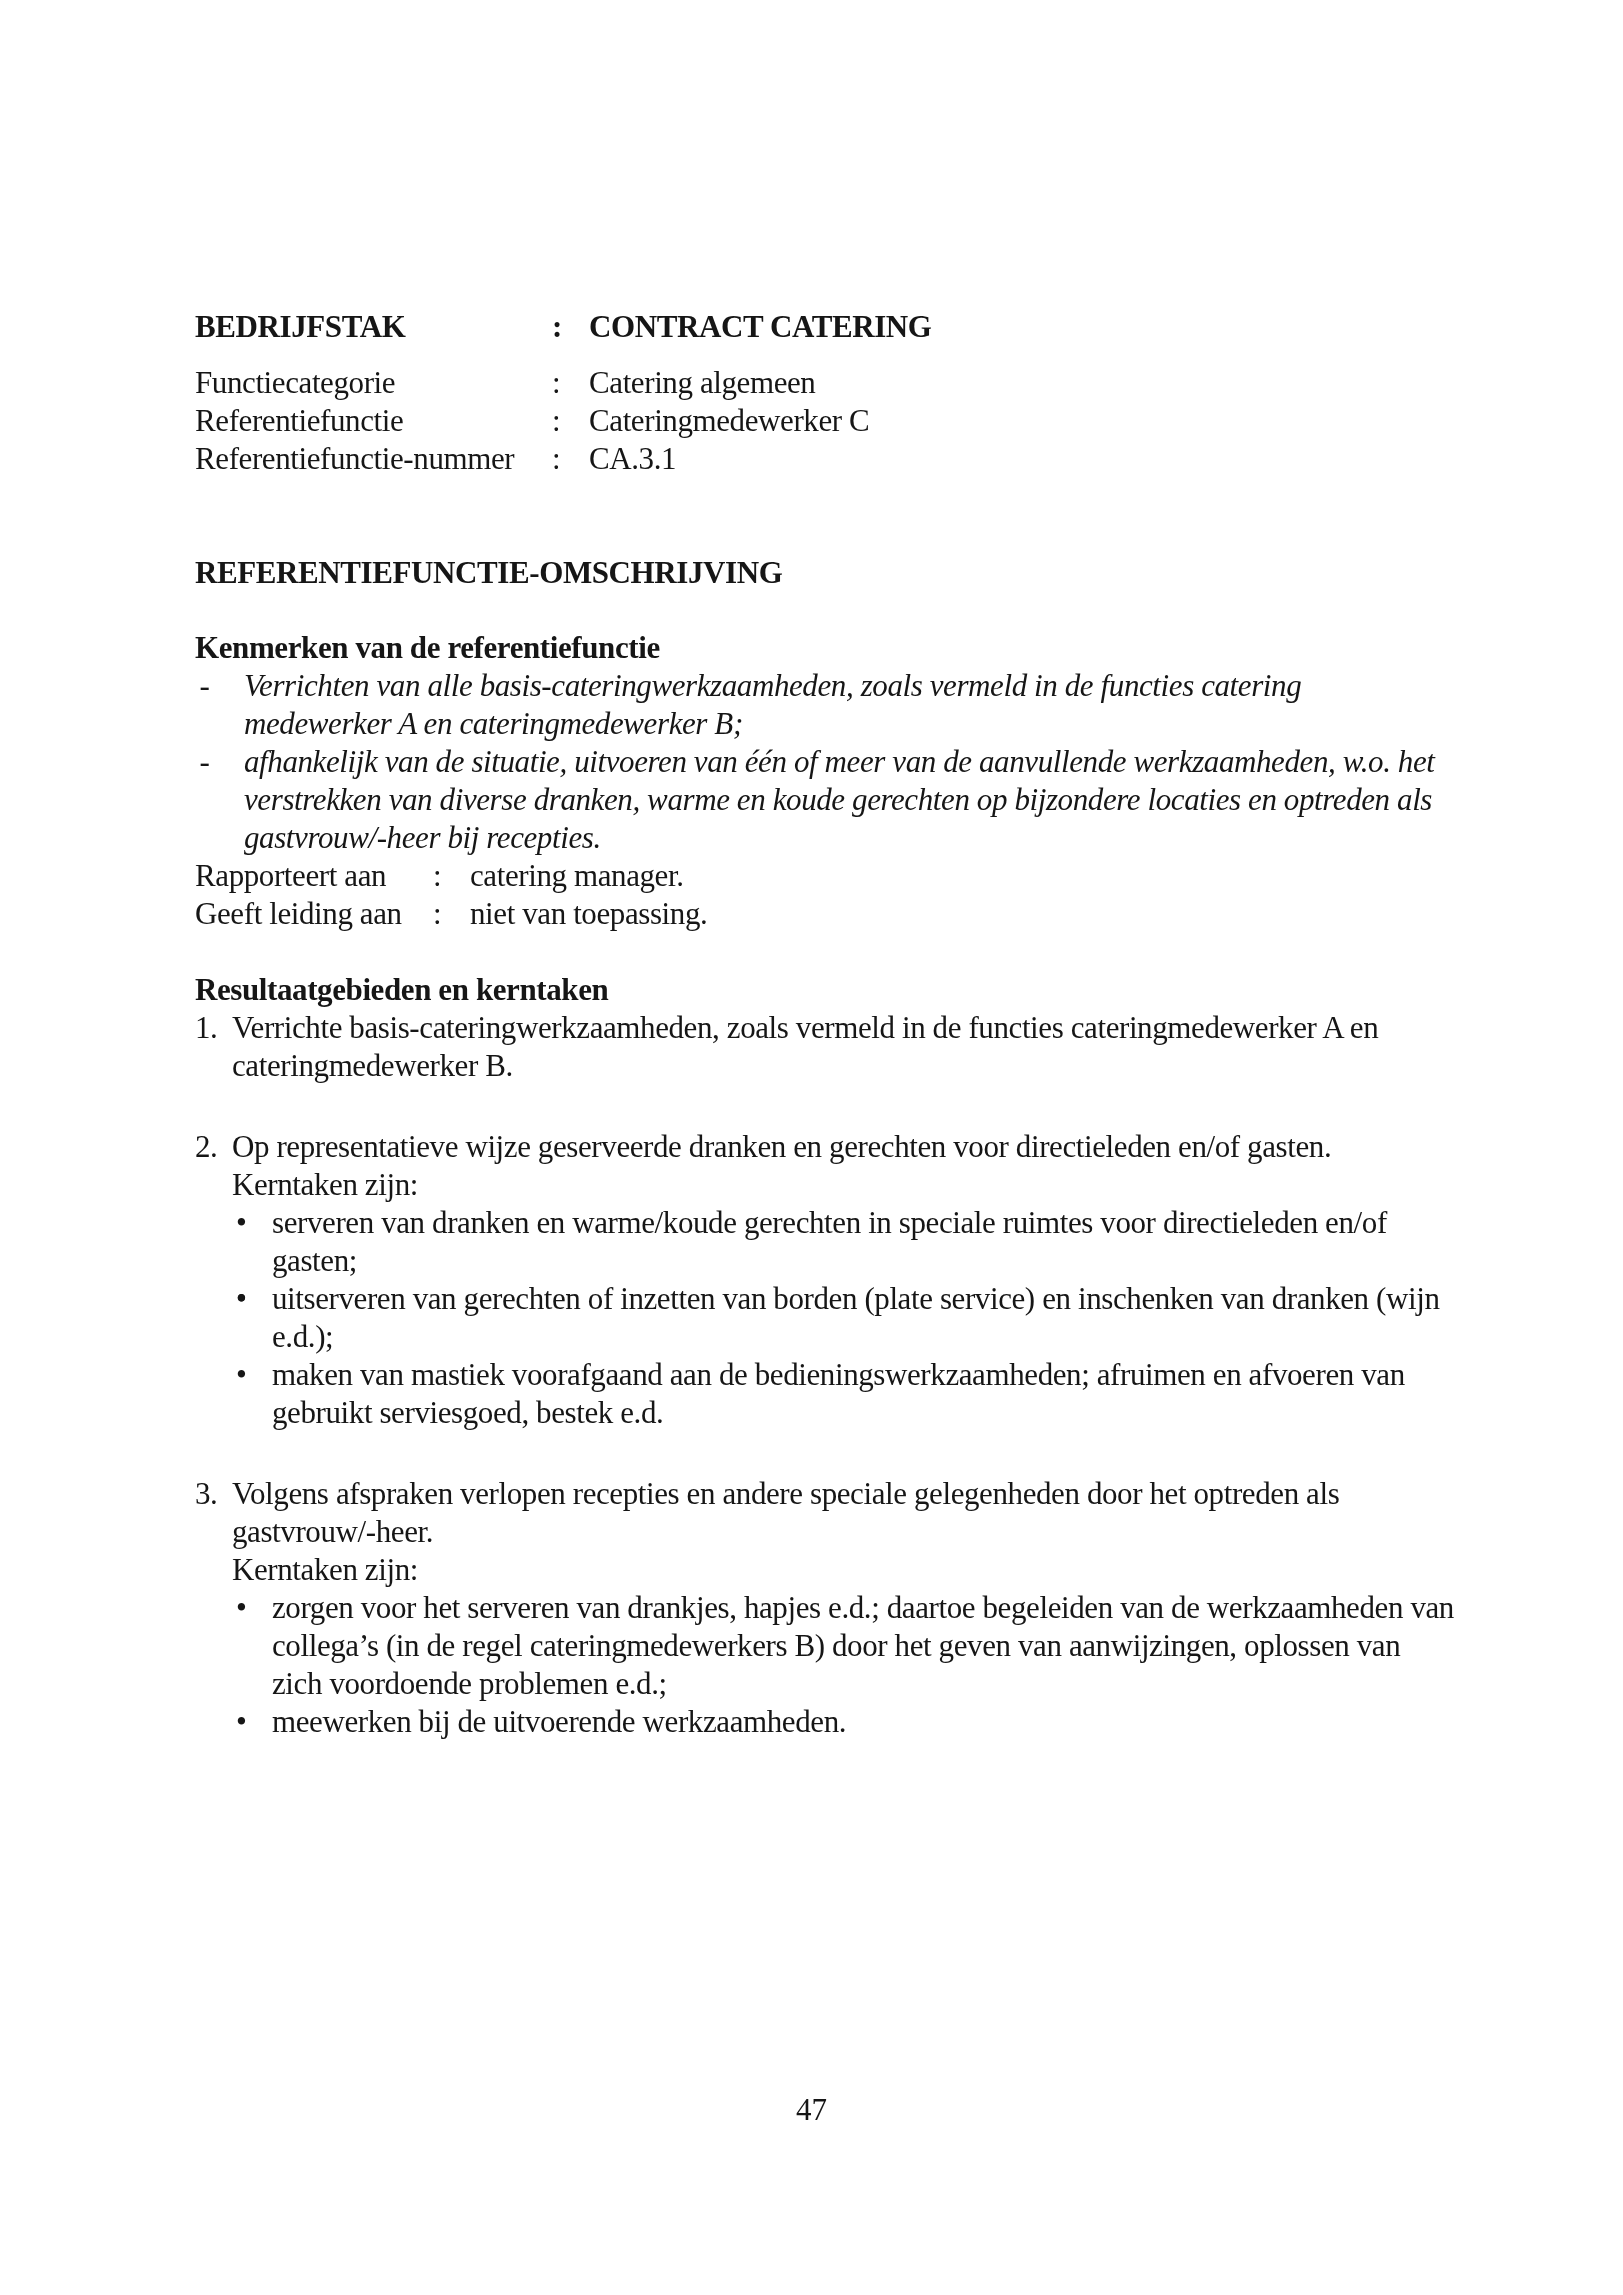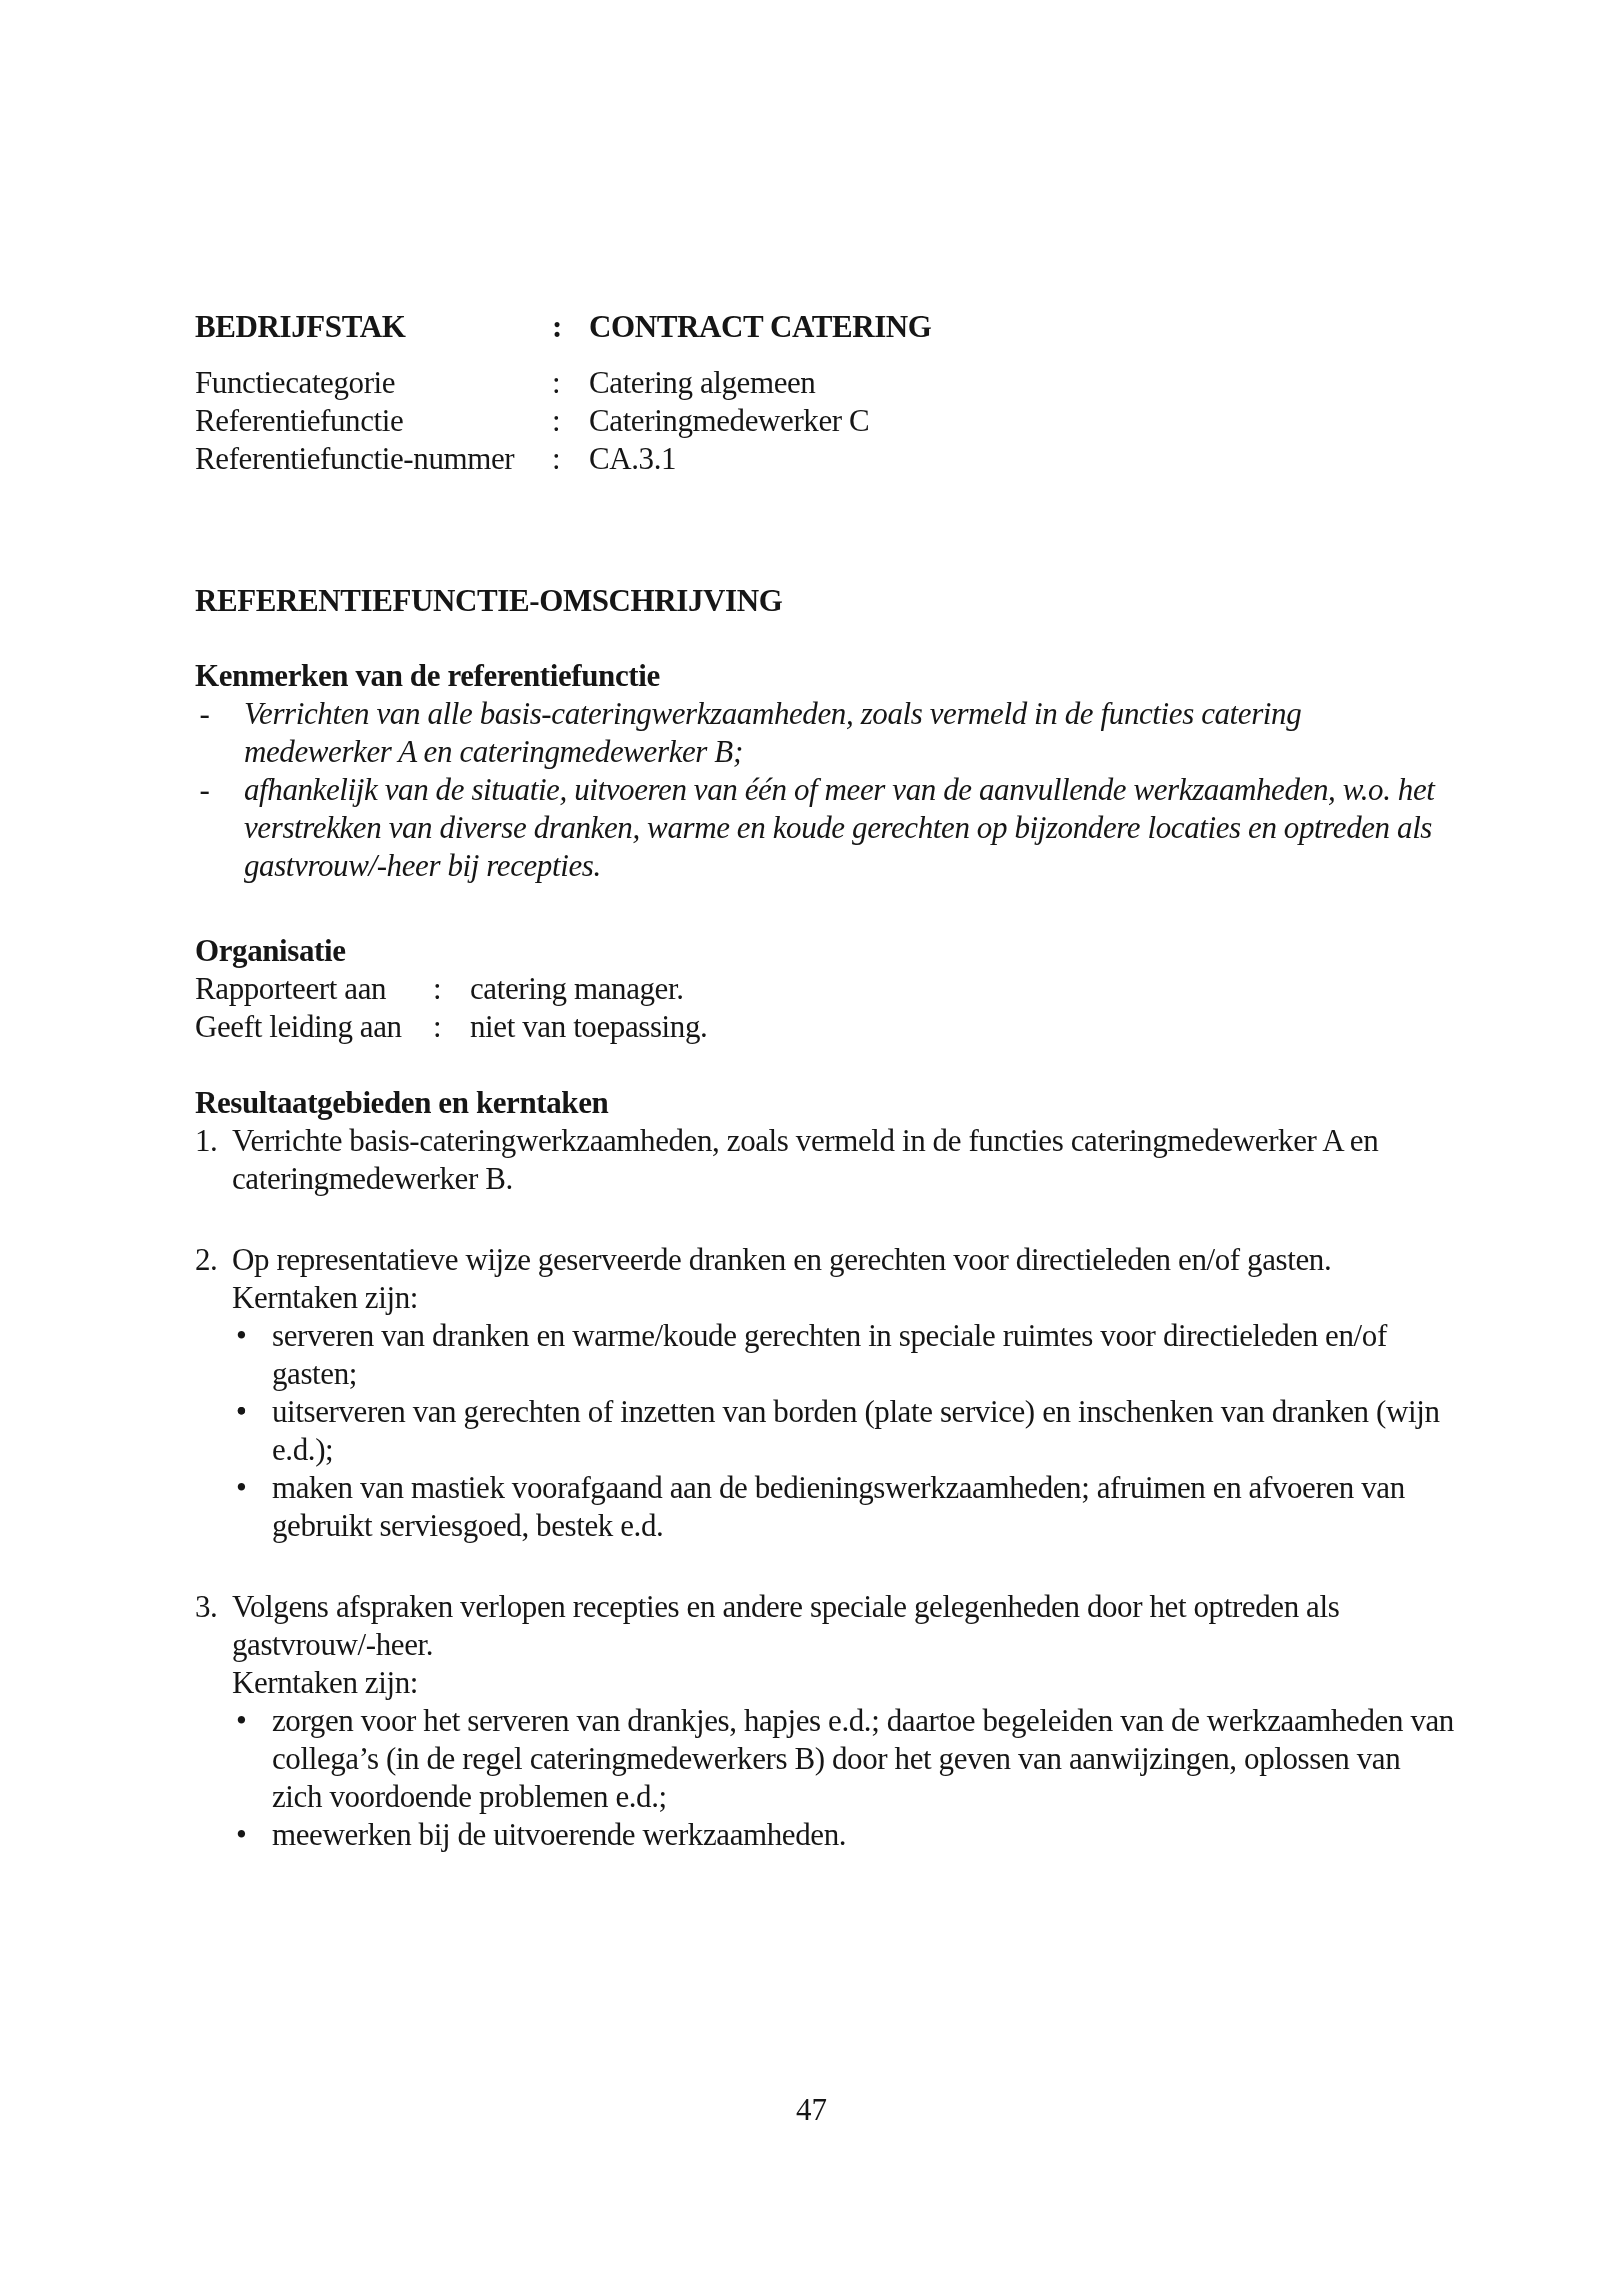--- a/index.html
+++ b/index.html
@@ -30,21 +30,21 @@
   .bold { font-weight: bold; }
 
   
   .hdr-lbl { flex: none; width: 357px; }
   .hdr-colon { flex: none; width: 37px; }
   .hdr-val { flex: 1; }
 
   .meta-block { margin-top: 18px; }
 
   .section-heading {
-    margin-top: 104px;
+    margin-top: 76px;
     font-weight: bold;
   }
   .kenmerken-heading {
     margin-top: 37px;
     font-weight: bold;
   }
   .k-item {
     position: relative;
     padding-left: 49px;
     font-style: italic;
@@ -133,21 +133,20 @@
       <div class="k-item">
         <span class="marker">-</span>
         <span>Verrichten van alle basis-cateringwerkzaamheden, zoals vermeld in de functies catering medewerker A en cateringmedewerker B;</span>
       </div>
       <div class="k-item">
         <span class="marker">-</span>
         <span>afhankelijk van de situatie, uitvoeren van één of meer van de aanvullende werkzaamheden, w.o. het verstrekken van diverse dranken, warme en koude gerechten op bijzondere locaties en optreden als gastvrouw/-heer bij recepties.</span>
       </div>
     </div>
 
-    <div class="organisatie-heading">Organisatie</div>
     <div>
       <div class="row">
         <span class="org-lbl">Rapporteert aan</span>
         <span class="org-colon">:</span>
         <span class="org-val">catering manager.</span>
       </div>
       <div class="row">
         <span class="org-lbl">Geeft leiding aan</span>
         <span class="org-colon">:</span>
         <span class="org-val">niet van toepassing.</span>

